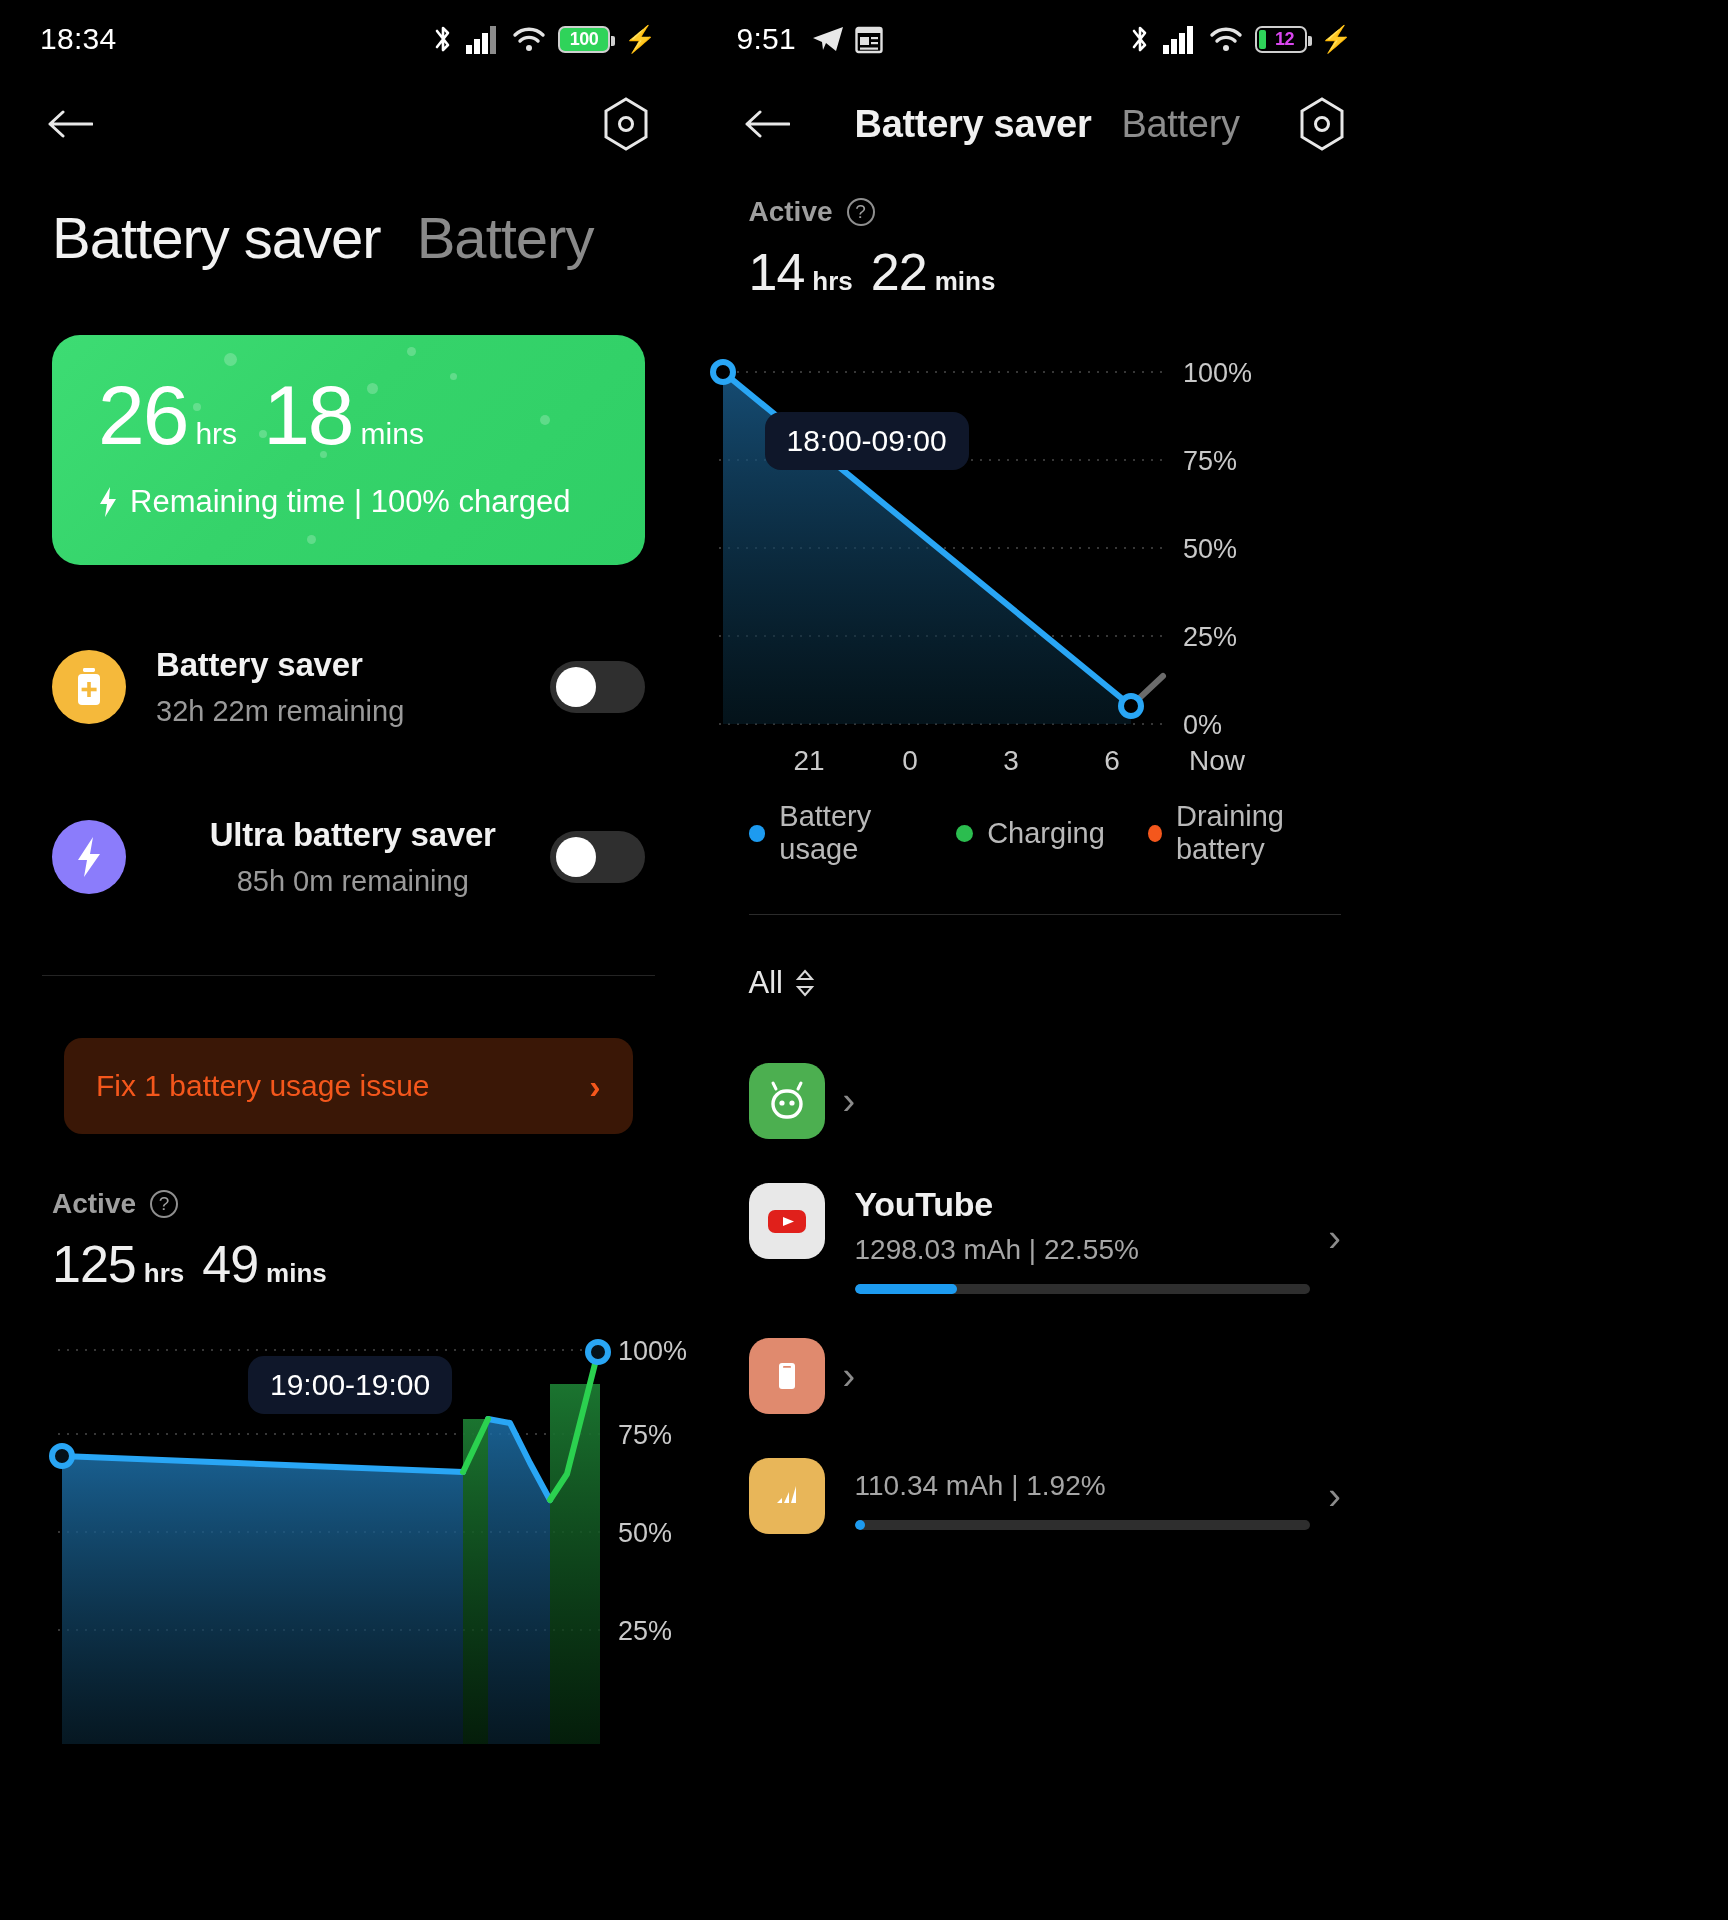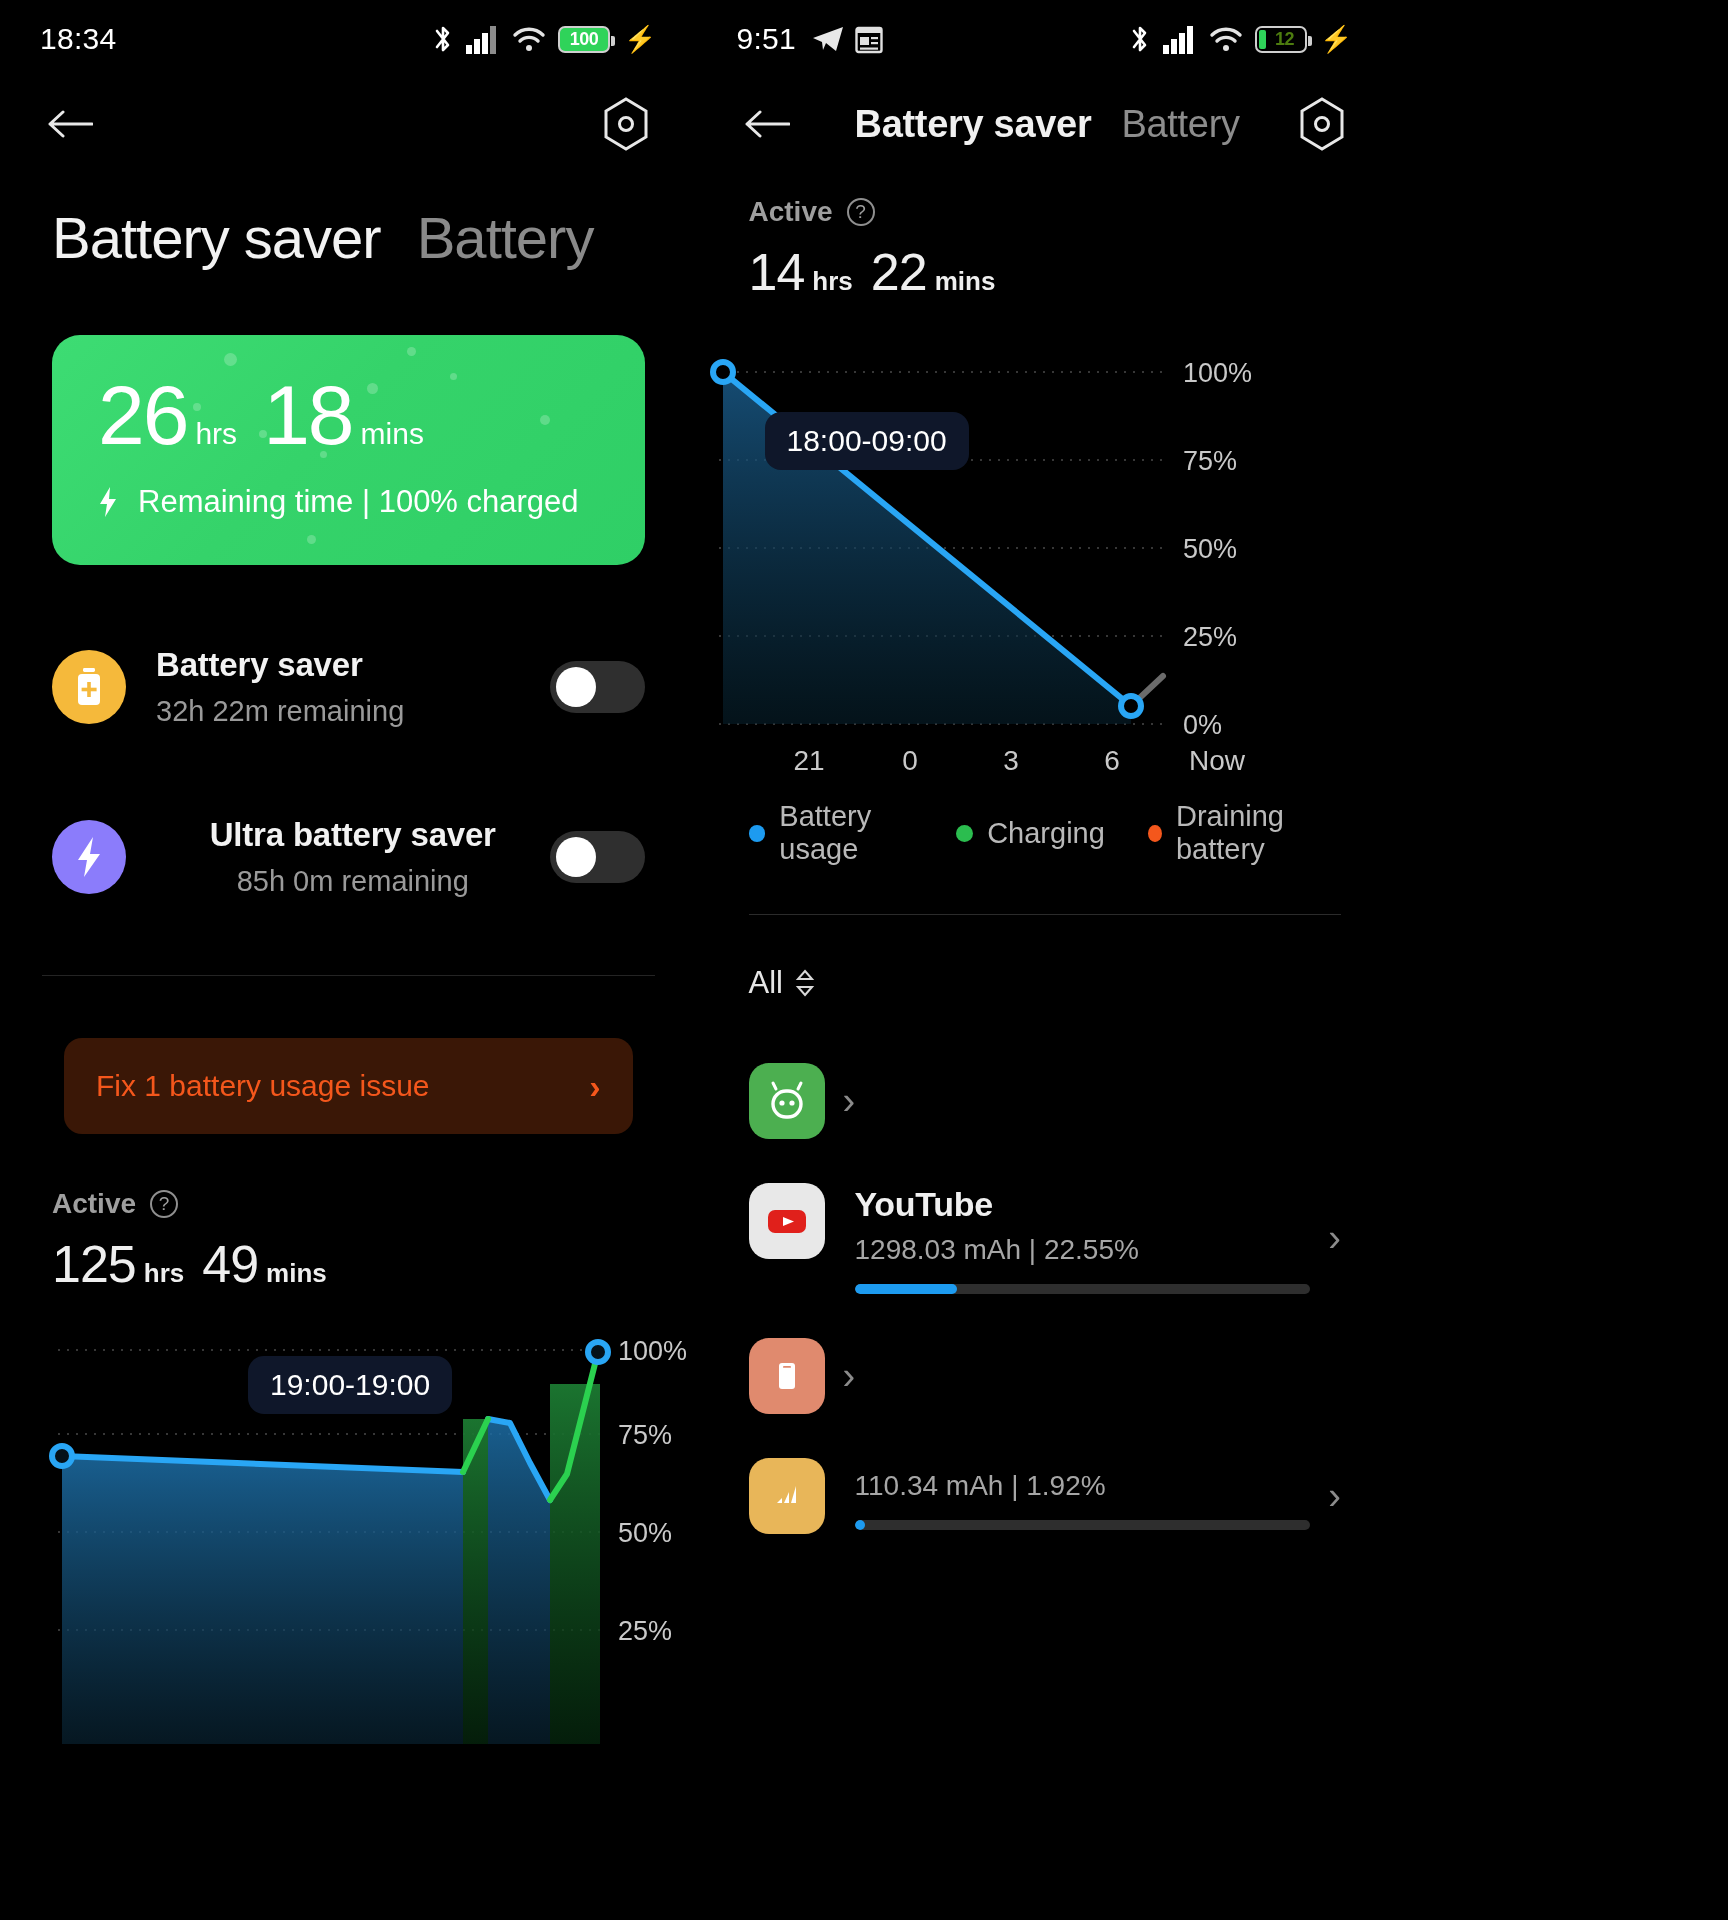--- a/index.html
+++ b/index.html
@@ -17,21 +17,21 @@
     height:78px; display:flex; align-items:center;
     padding:0 40px; position:relative;
   }
   .sb-time{ color:#fff; font-size:30px; font-weight:400; letter-spacing:.3px;}
   .sb-right{ margin-left:auto; display:flex; align-items:center; gap:12px;}
   .sb-left-icons{ display:flex; align-items:center; gap:11px; margin-left:16px;}
   .ic{ display:block; }
   .batt-chip{
     display:inline-flex; align-items:center; justify-content:center;
     width:52px; height:27px; border:2.5px solid #cfcfcf; border-radius:7px;
-    position:relative; font-size:18px; font-weight:700; color:#4d7c0f;
+    position:relative; font-size:18px; font-weight:700; color:#d946ef;
     letter-spacing:-.5px;
   }
   .batt-chip.full{ background:#2fd35a; border-color:#cfcfcf; color:#fff;}
   .batt-chip:after{
     content:""; position:absolute; right:-7px; top:8px; width:4px; height:10px;
     background:#cfcfcf; border-radius:0 2px 2px 0;
   }
   .batt-fill-low{
     position:absolute; left:2px; top:2px; bottom:2px; width:7px;
     background:#2fd35a; border-radius:2px;
@@ -55,21 +55,21 @@
   
   .green-card{
     margin:64px 52px 0 52px; height:230px; border-radius:28px;
     background:linear-gradient(135deg,#3ddc73 0%,#35d36a 45%,#2fcf66 100%);
     position:relative; overflow:hidden; padding:42px 0 0 46px;
   }
   .gc-dot{ position:absolute; border-radius:50%; background:rgba(255,255,255,.22);}
   .gc-row{ display:flex; align-items:baseline; }
   .gc-num{ color:#fff; font-size:84px; font-weight:400; line-height:.92; letter-spacing:-2px;}
   .gc-unit{ color:#fff; font-size:30px; font-weight:400; margin:0 26px 0 8px;}
-  .gc-sub{ display:flex; align-items:center; gap:20px; margin-top:30px; }
+  .gc-sub{ display:flex; align-items:center; gap:12px; margin-top:30px; }
   .gc-sub-txt{ color:#fff; font-size:31px; font-weight:400; }
 
   
   .saver-list{ margin-top:62px; padding:0 52px; }
   .saver-row{ display:flex; align-items:center; height:120px; }
   .saver-row + .saver-row{ margin-top:50px;text-align:center;}
   .sv-ic{ width:74px; height:74px; border-radius:50%; display:flex; align-items:center; justify-content:center; flex:0 0 auto;}
   .sv-ic.y{ background:#f5b93b; }
   .sv-ic.p{ background:#8b7cfb; }
   .sv-txt{ margin-left:30px; flex:1; }

